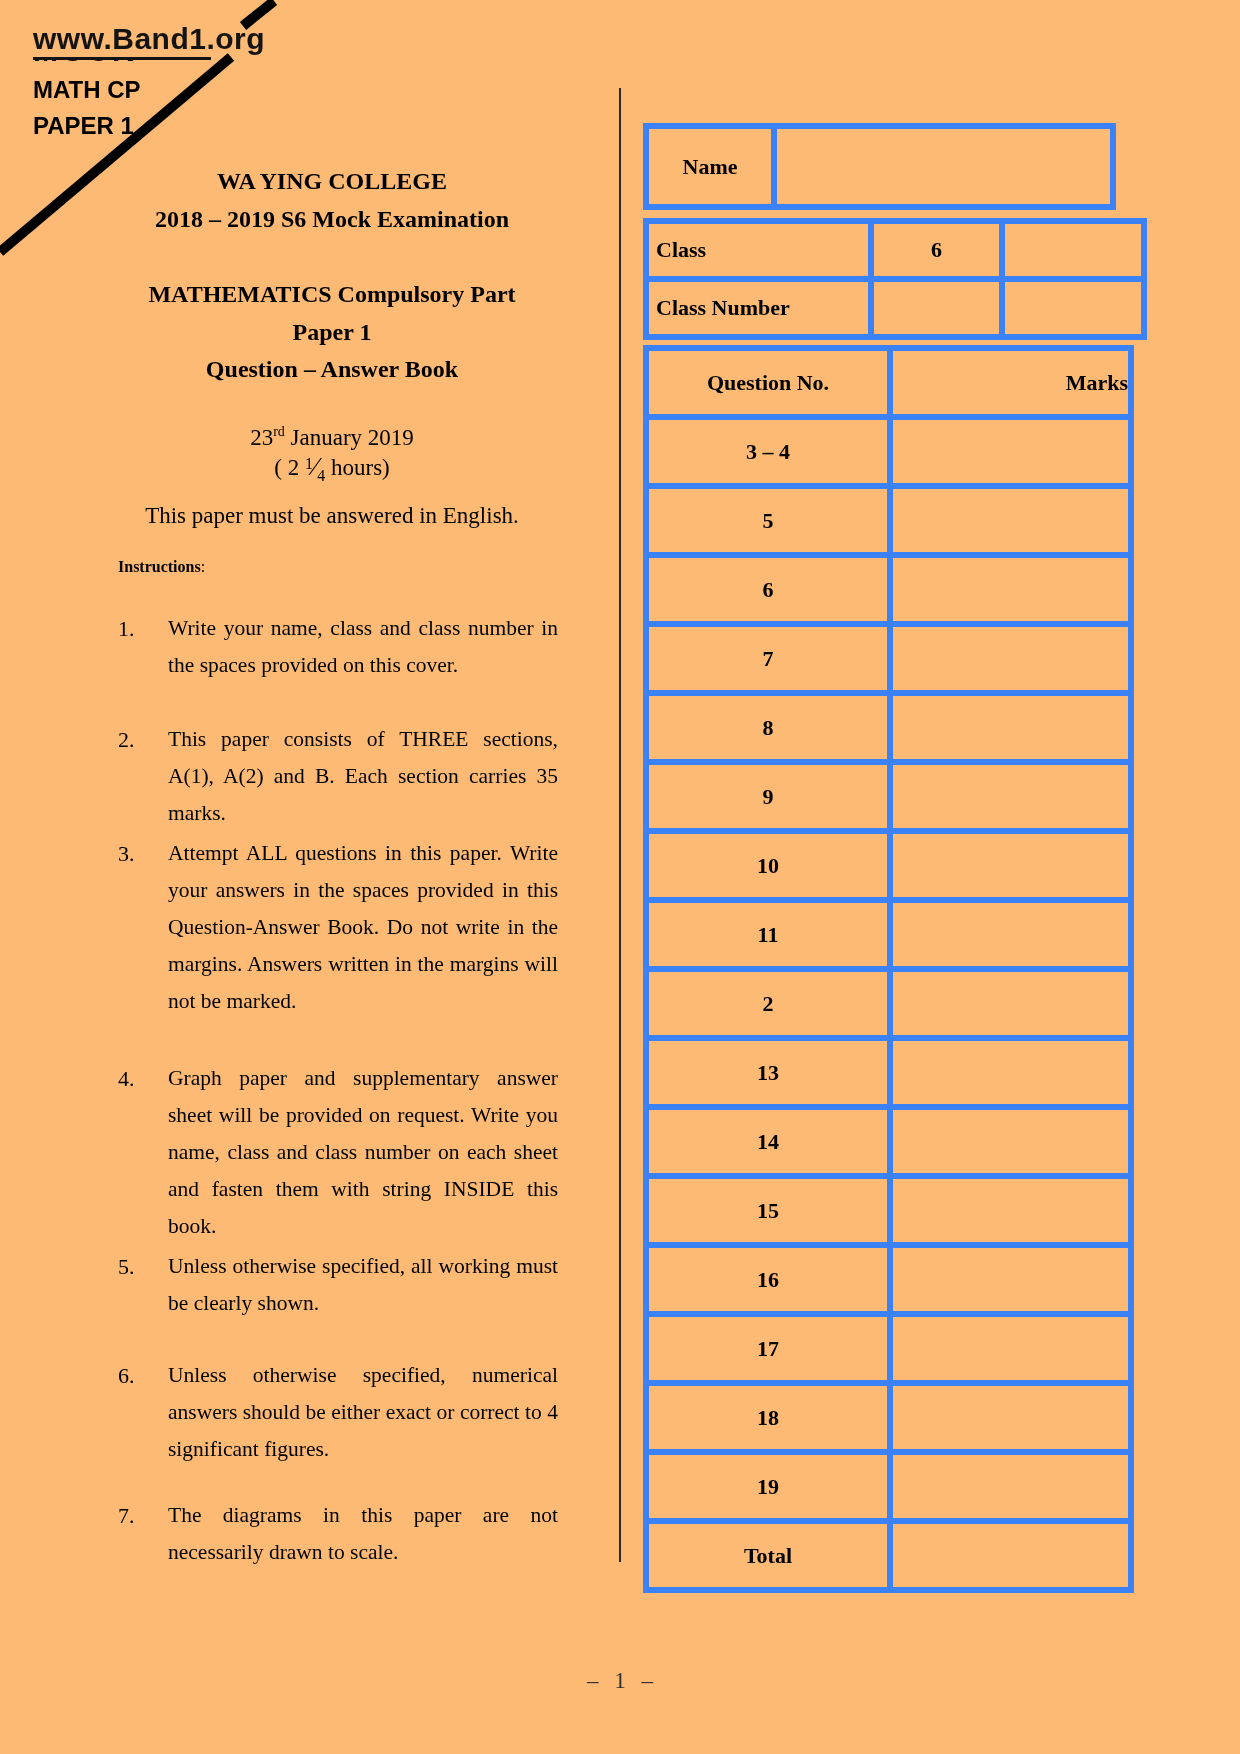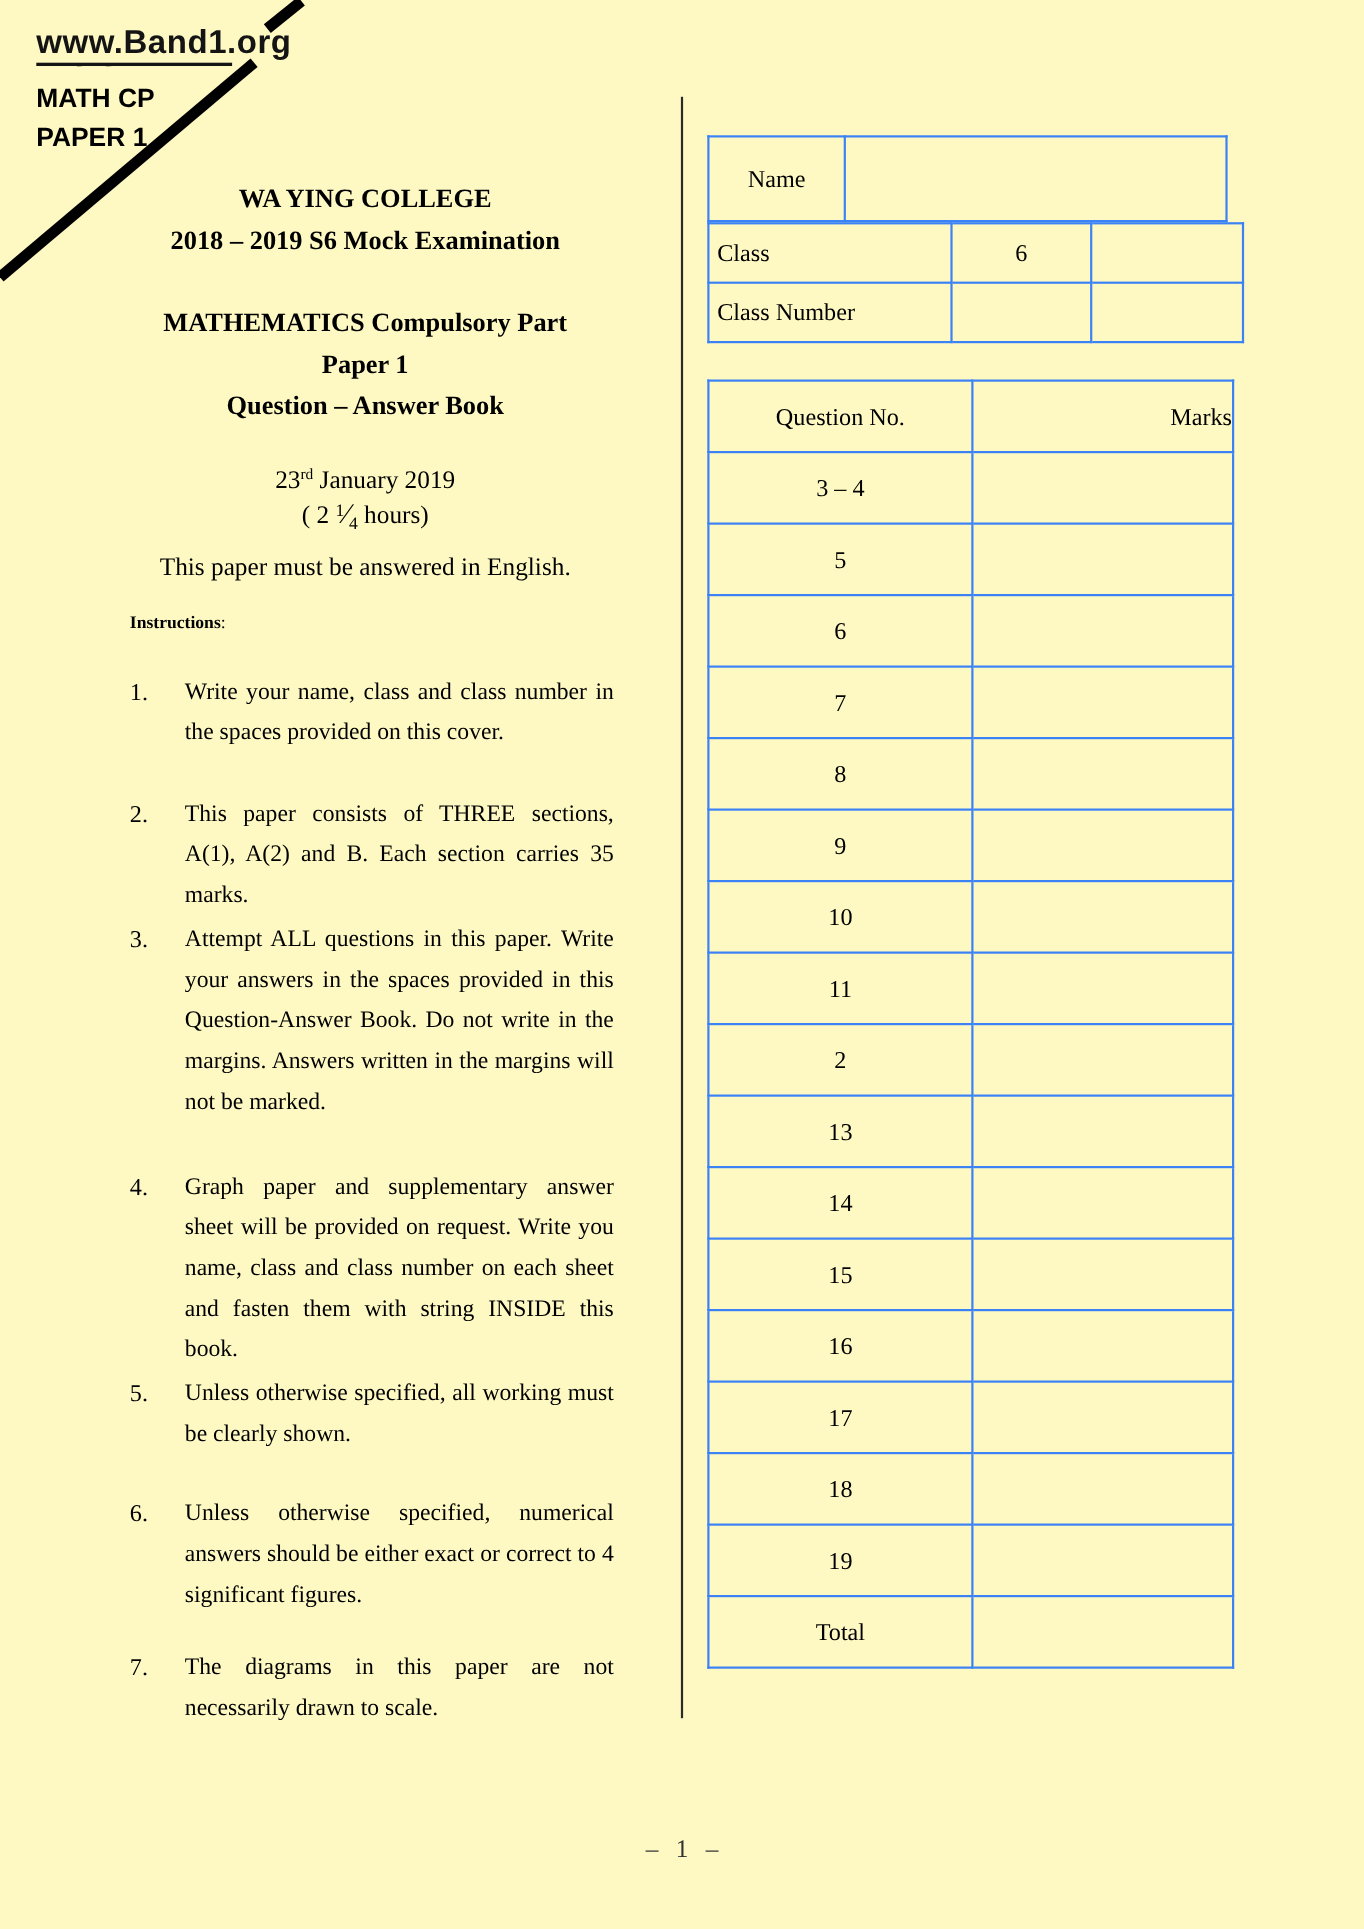--- a/index.html
+++ b/index.html
@@ -1,16 +1,16 @@
 <!DOCTYPE html>
 <html><head>
 <meta charset="utf-8">
 <style>
   html,body{margin:0;padding:0;background:#888;}
-  .page{position:relative;width:1240px;height:1754px;background:#fef9c3;overflow:hidden;
+  .page{position:relative;width:1240px;height:1754px;background:#fdba74;overflow:hidden;
         font-family:"Liberation Serif",serif;color:#000;}
   
   .diag{position:absolute;left:0;top:0;}
   .url{position:absolute;left:33px;top:22px;font-family:"Liberation Sans",sans-serif;
        font-size:30px;font-weight:600;color:#141414;letter-spacing:0.5px;}
   .url-underline{position:absolute;left:33px;top:57px;width:178px;height:3px;background:#141414;}
   .remnant-clip{position:absolute;left:33px;top:60px;width:150px;height:9px;overflow:hidden;}
   .remnant-clip span{display:block;margin-top:-26px;font-family:"Liberation Sans",sans-serif;
        font-weight:bold;font-size:30px;letter-spacing:3px;color:#000;}
   .code{position:absolute;left:33px;font-family:"Liberation Sans",sans-serif;
@@ -38,25 +38,25 @@
   .item{position:absolute;left:118px;width:440px;}
   .item .num{position:absolute;left:0;top:0;font-size:22px;line-height:37px;}
   .item .txt{position:absolute;left:50px;top:0;width:390px;font-size:21.5px;line-height:37px;
              text-align:justify;}
   .i1{top:610px;} .i2{top:721px;} .i3{top:835px;} .i4{top:1060px;}
   .i5{top:1248px;} .i6{top:1357px;} .i7{top:1497px;}
   
   .divider{position:absolute;left:619px;top:88px;width:2px;height:1474px;background:#2a2a2a;}
   
   table{border-collapse:collapse;position:absolute;table-layout:fixed;}
-  td,th{border:2px solid #3b82f6;font-size:22px;font-weight:normal;padding:0;}
+  td,th{border:6px solid #3b82f6;font-size:22px;font-weight:bold;padding:0;}
   .nametable{left:643px;top:123px;width:473px;}
   .nametable td{height:75px;}
   .nametable .lbl{width:122px;text-align:center;}
-  .classtable{left:643px;top:202px;width:473px;padding-left:17px;}
+  .classtable{left:643px;top:218px;width:473px;padding-left:17px;}
   .classtable td{height:52px;}
   .classtable .lbl{width:212px;text-align:left;padding-left:7px;}
   .classtable .mid{width:125px;text-align:center;}
   .classtable .end{width:136px;}
   .markstable{left:643px;top:345px;width:473px;}
   .markstable th{height:38px;text-align:center;border-radius:28px;}
   .markstable .qno{width:238px;text-align:center;height:63px;}
   .markstable .mark{width:235px;text-align:right;}
   
   .footer{position:absolute;left:0;top:1668px;width:1240px;text-align:center;

